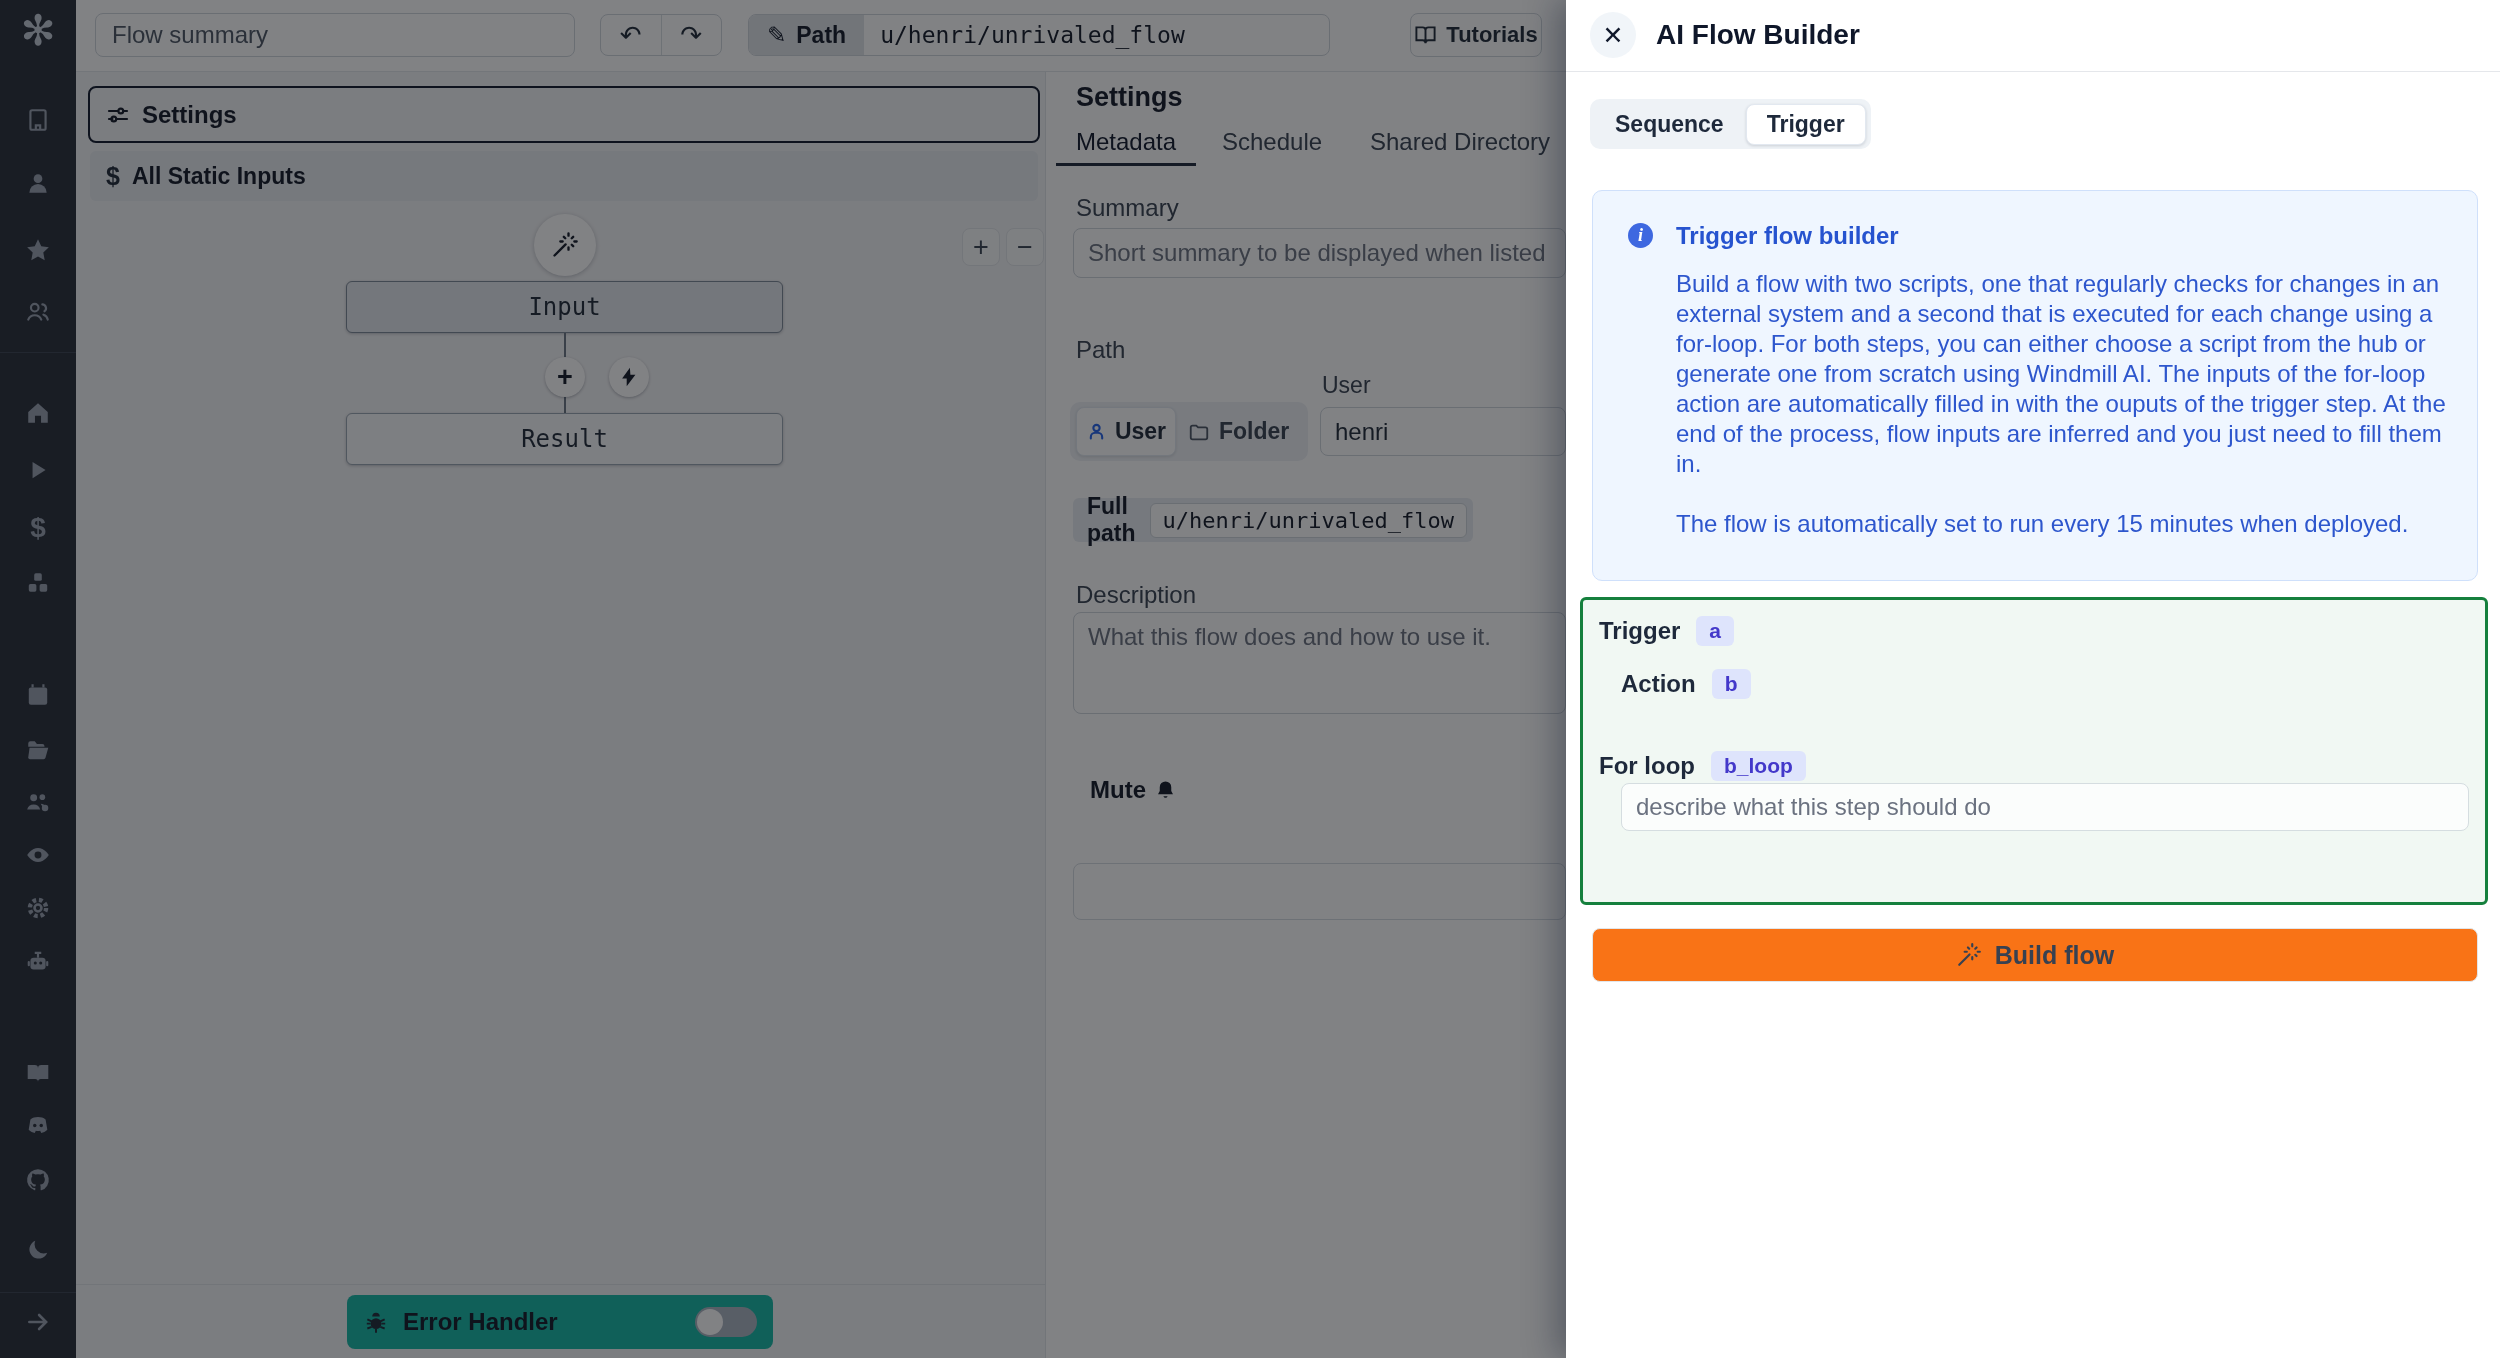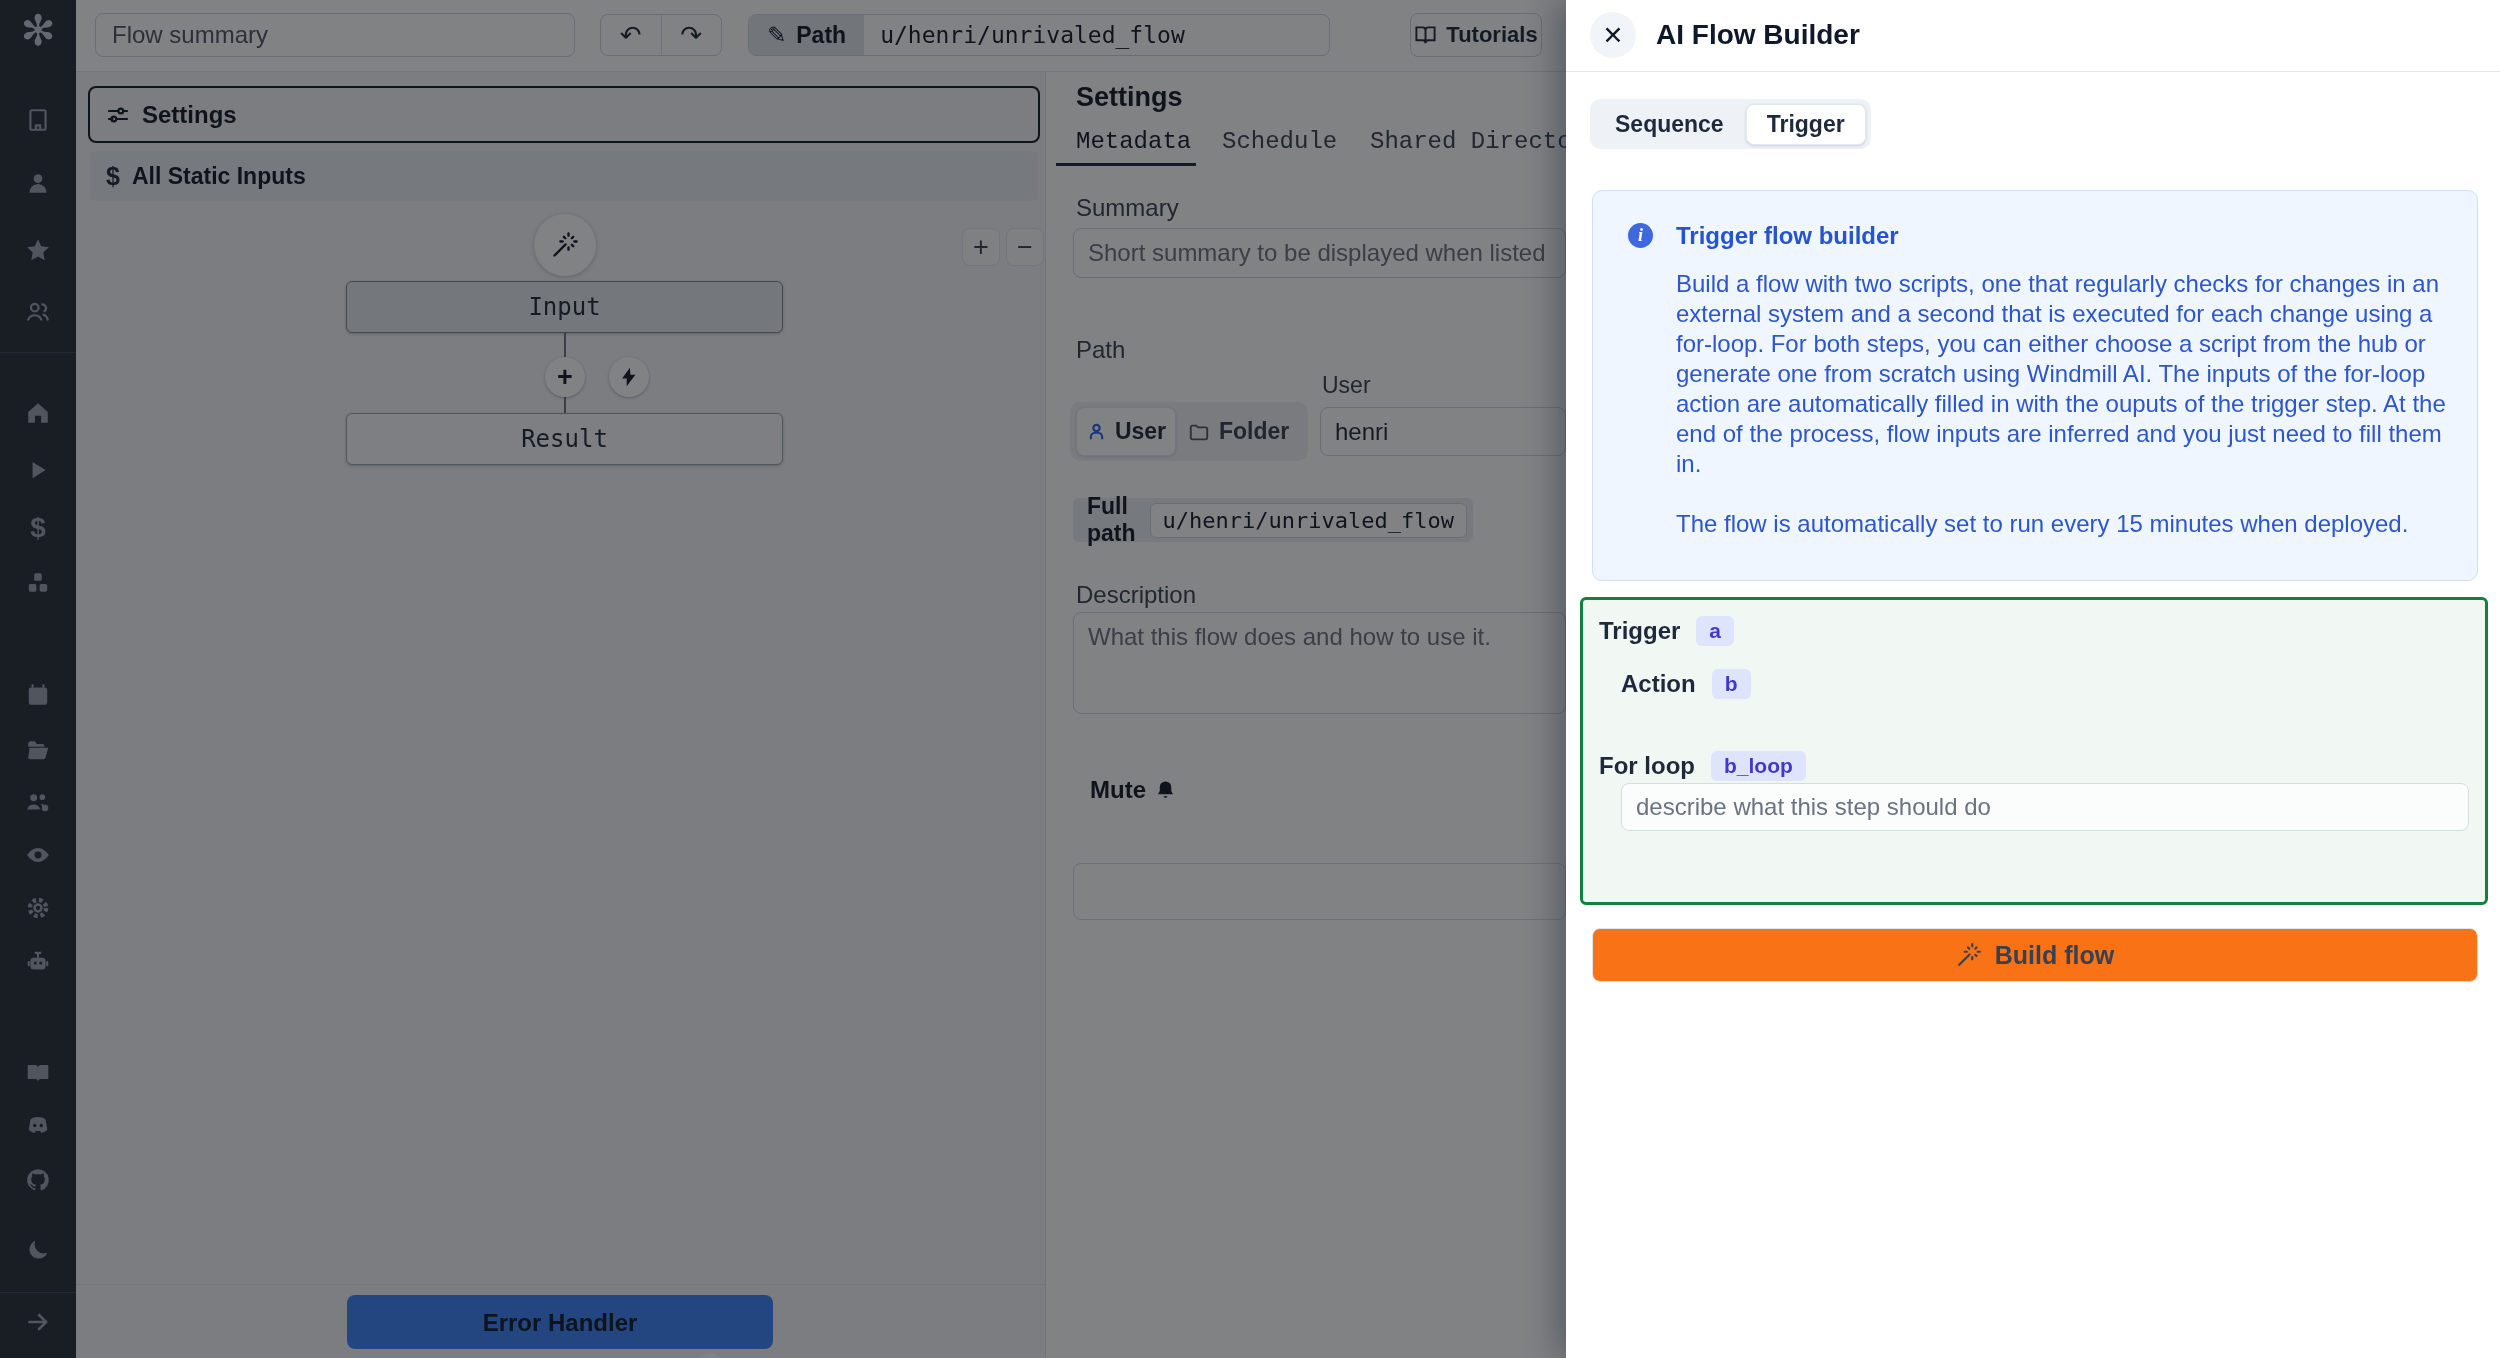--- a/index.html
+++ b/index.html
@@ -50,31 +50,31 @@
   .node{left:346px;width:437px;height:52px;border-radius:6px;display:flex;align-items:center;justify-content:center;
         font-size:24px;color:#1f2937;box-shadow:0 1px 3px rgba(15,23,42,.25);}
   .node-input{top:281px;background:#e4e9ef;border:1.5px solid #7c8896;}
   .node-result{top:413px;background:#f7f9fb;border:1.5px solid #9aa5b1;}
   .connector{left:564px;top:333px;width:2px;height:80px;background:#6b7684;}
   .midcircle{top:357px;width:40px;height:40px;border-radius:50%;background:#fff;box-shadow:0 1px 3px rgba(15,23,42,.3);
              display:flex;align-items:center;justify-content:center;color:#111827;}
   .pluschar{font-size:27px;font-weight:700;line-height:1;}
   .midcircle svg{width:22px;height:22px;}
   .flowfootline{left:76px;top:1284px;width:970px;height:1px;background:#dfe3e8;}
-  .errbox{left:347px;top:1295px;width:426px;height:54px;background:#3b82f6;border-radius:8px;
-          display:flex;align-items:center;gap:14px;padding:0 16px;flex-direction:column;}
+  .errbox{left:347px;top:1295px;width:426px;height:54px;background:#14b8a6;border-radius:8px;
+          display:flex;align-items:center;gap:14px;padding:0 16px;}
   .errbox svg{width:26px;height:26px;color:#1f2937;}
   .errlabel{font-size:24px;font-weight:700;color:#111827;}
   .toggle{margin-left:auto;width:62px;height:30px;border-radius:15px;background:#aab3c0;position:relative;}
   .knob{position:absolute;left:2px;top:2px;width:26px;height:26px;border-radius:50%;background:#fff;}
 
   
   .setcol{left:1046px;top:72px;width:520px;height:1286px;background:#ffffff;}
   .set-h{left:1076px;top:82px;font-size:27px;font-weight:700;color:#111827;}
-  .tab{top:128px;font-size:24px;color:#374151;font-family:Liberation Mono, monospace;}
+  .tab{top:128px;font-size:24px;color:#374151;}
   .tab.active{color:#0f172a;}
   .tabline{left:1056px;top:163px;width:140px;height:3px;background:#1e293b;}
   .lbl{font-size:24px;color:#374151;}
   .inputbox{height:50px;border:1px solid #cfd5db;border-radius:8px;background:#fff;padding:0 14px;font-size:24px;color:#1f2937;font-family:inherit;}
   .inputbox::placeholder,.areabox::placeholder{color:#6b7280;opacity:1;}
   .ownergrp{left:1070px;top:402px;width:238px;height:59px;background:#eef1f5;border-radius:10px;}
   .userpill{left:1076px;top:407px;width:100px;height:49px;background:#fff;border:1px solid #e2e8f0;border-radius:8px;
             box-shadow:0 1px 3px rgba(15,23,42,.12);display:flex;align-items:center;justify-content:center;gap:8px;
             font-size:23px;font-weight:700;color:#1f2937;}
   .userpill svg{width:21px;height:21px;color:#2563eb;}

